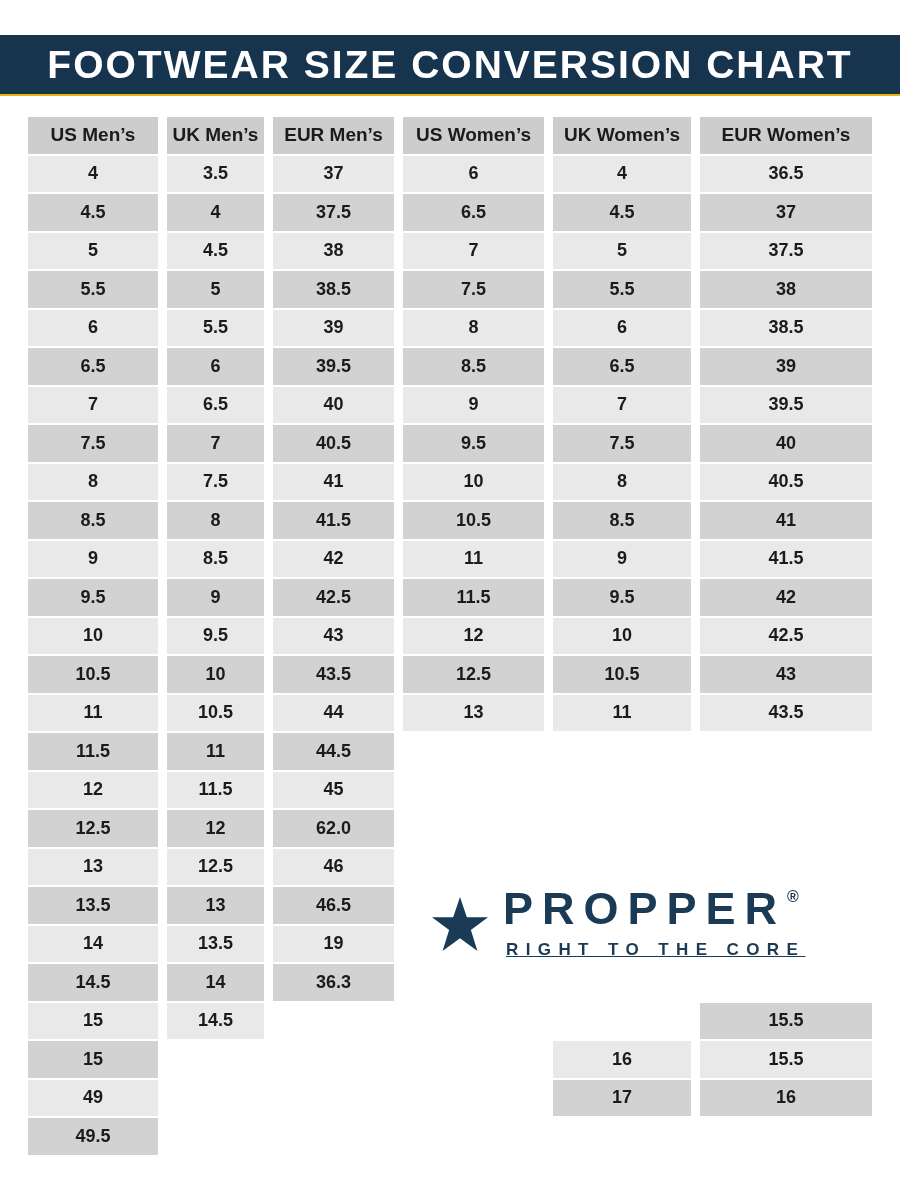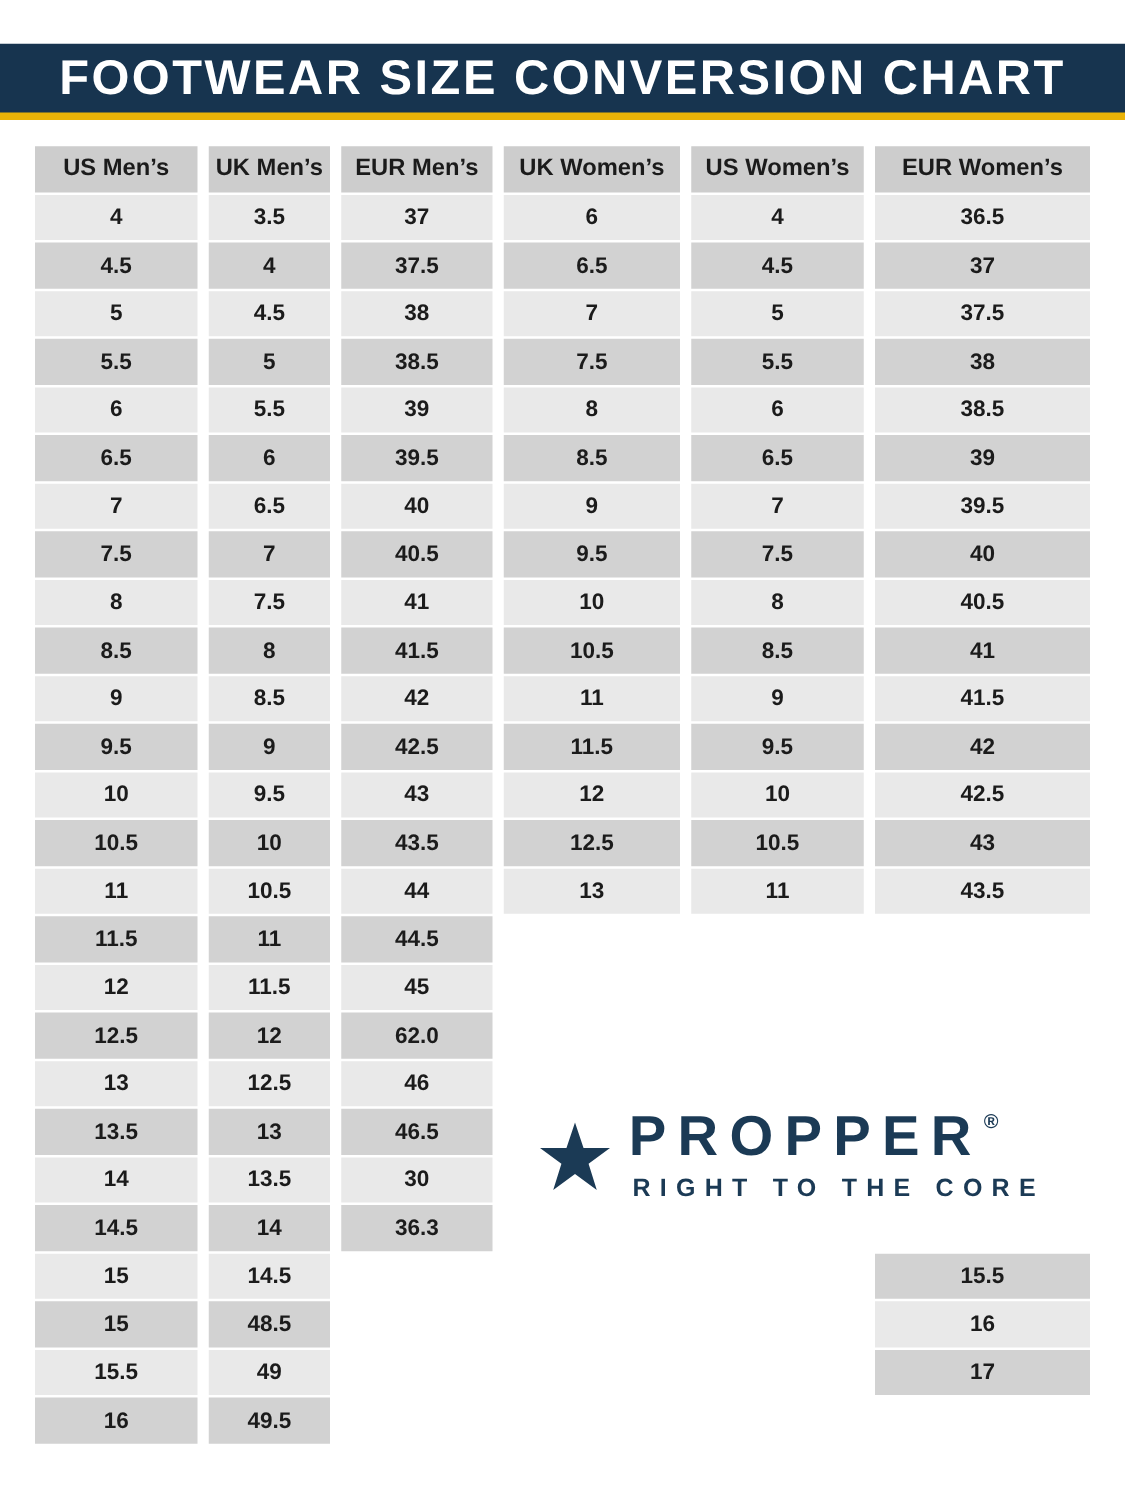--- a/index.html
+++ b/index.html
@@ -15,21 +15,21 @@
     overflow: hidden;
   }
 
   
   .title-band {
     position: absolute;
     left: 0; right: 0;
     top: 35px;
     height: 61px;
     background: #17344f;
-    border-bottom: 6px solid #eab308;
+    border-bottom: 2px solid #eab308;
     display: flex;
     align-items: center;
     justify-content: center;
   }
   .title-band h1 {
     color: #ffffff;
     font-size: 39px;
     font-weight: bold;
     letter-spacing: 2px;
     white-space: nowrap;
@@ -80,41 +80,42 @@
   .brand-line .reg {
     font-size: 16px;
     font-weight: bold;
     letter-spacing: 0;
     vertical-align: 22px;
     margin-left: 1px;
   }
   .tagline {
     margin-top: 9px;
     margin-left: 3px;
-    font-size: 20px;
+    font-size: 17px;
     font-weight: bold;
     letter-spacing: 7.4px;
     white-space: nowrap;
+    text-decoration: underline;
   }
 </style>
 </head>
 <body>
 
 <div class="page">
 
   <div class="title-band">
     <h1>FOOTWEAR SIZE CONVERSION CHART</h1>
   </div>
 
   <div class="size-table" id="size-table">
       <div class="cell head">US Men’s</div>
       <div class="cell head">UK Men’s</div>
       <div class="cell head">EUR Men’s</div>
+      <div class="cell head">US Women’s</div>
       <div class="cell head">UK Women’s</div>
-      <div class="cell head">US Women’s</div>
       <div class="cell head">EUR Women’s</div>
       <div class="cell light">4</div>
       <div class="cell light">3.5</div>
       <div class="cell light">37</div>
       <div class="cell light">6</div>
       <div class="cell light">4</div>
       <div class="cell light">36.5</div>
       <div class="cell dark">4.5</div>
       <div class="cell dark">4</div>
       <div class="cell dark">37.5</div>
@@ -224,38 +225,37 @@
       <div class="cell empty"></div>
       <div class="cell empty"></div>
       <div class="cell dark">13.5</div>
       <div class="cell dark">13</div>
       <div class="cell dark">46.5</div>
       <div class="cell empty"></div>
       <div class="cell empty"></div>
       <div class="cell empty"></div>
       <div class="cell light">14</div>
       <div class="cell light">13.5</div>
-      <div class="cell light">30</div>
+      <div class="cell light">19</div>
       <div class="cell empty"></div>
       <div class="cell empty"></div>
       <div class="cell empty"></div>
       <div class="cell dark">14.5</div>
       <div class="cell dark">14</div>
       <div class="cell dark">36.3</div>
       <div class="cell empty"></div>
       <div class="cell empty"></div>
       <div class="cell empty"></div>
       <div class="cell light">15</div>
       <div class="cell light">14.5</div>
       <div class="cell empty"></div>
       <div class="cell empty"></div>
       <div class="cell empty"></div>
       <div class="cell dark">15.5</div>
       <div class="cell dark">15</div>
-      <div class="cell dark">48.5</div>
       <div class="cell empty"></div>
       <div class="cell empty"></div>
       <div class="cell empty"></div>
       <div class="cell light">16</div>
       <div class="cell light">15.5</div>
       <div class="cell light">49</div>
       <div class="cell empty"></div>
       <div class="cell empty"></div>
       <div class="cell empty"></div>
       <div class="cell dark">17</div>

